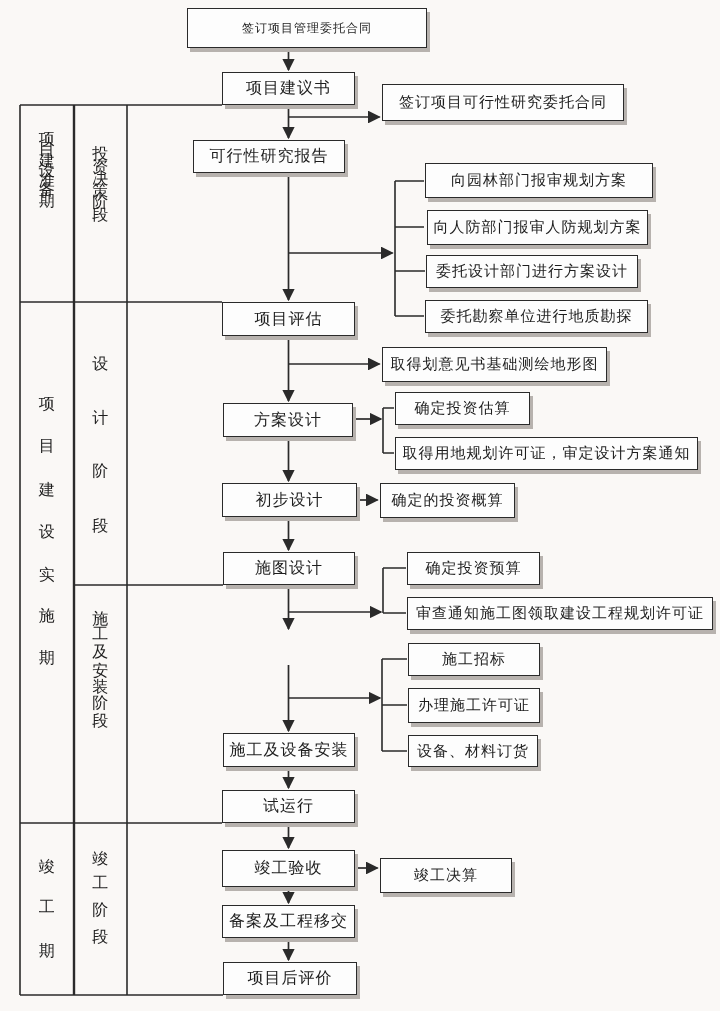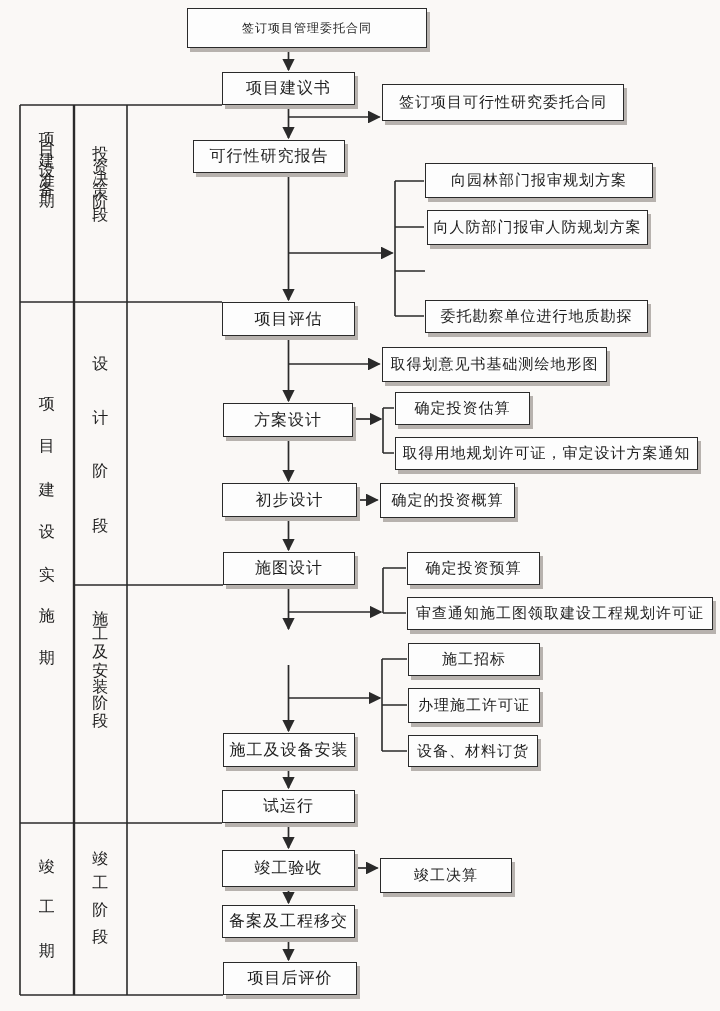--- a/index.html
+++ b/index.html
@@ -114,20 +114,21 @@
   <div class="node" style="left:223px;top:552px;width:132px;height:33px">施图设计</div>
   <div class="node" style="left:223px;top:733px;width:132px;height:34px">施工及设备安装</div>
   <div class="node" style="left:222px;top:790px;width:133px;height:33px">试运行</div>
   <div class="node" style="left:222px;top:850px;width:133px;height:37px">竣工验收</div>
   <div class="node" style="left:222px;top:905px;width:133px;height:33px">备案及工程移交</div>
   <div class="node" style="left:223px;top:962px;width:134px;height:33px">项目后评价</div>
 
   <div class="node side" style="left:382px;top:84px;width:242px;height:37px">签订项目可行性研究委托合同</div>
   <div class="node side" style="left:425px;top:163px;width:228px;height:35px">向园林部门报审规划方案</div>
   <div class="node side" style="left:427px;top:210px;width:221px;height:35px">向人防部门报审人防规划方案</div>
+  <div class="node side" style="left:426px;top:255px;width:212px;height:33px">委托设计部门进行方案设计</div>
   <div class="node side" style="left:425px;top:300px;width:223px;height:33px">委托勘察单位进行地质勘探</div>
   <div class="node side" style="left:382px;top:347px;width:225px;height:35px">取得划意见书基础测绘地形图</div>
   <div class="node side" style="left:395px;top:392px;width:135px;height:33px">确定投资估算</div>
   <div class="node side" style="left:395px;top:437px;width:303px;height:33px">取得用地规划许可证，审定设计方案通知</div>
   <div class="node side" style="left:380px;top:483px;width:135px;height:35px">确定的投资概算</div>
   <div class="node side" style="left:407px;top:552px;width:133px;height:33px">确定投资预算</div>
   <div class="node side" style="left:407px;top:597px;width:306px;height:33px">审查通知施工图领取建设工程规划许可证</div>
   <div class="node side" style="left:408px;top:643px;width:132px;height:33px">施工招标</div>
   <div class="node side" style="left:408px;top:735px;width:130px;height:32px">设备、材料订货</div>
   <div class="node side" style="left:408px;top:688px;width:132px;height:35px">办理施工许可证</div>

